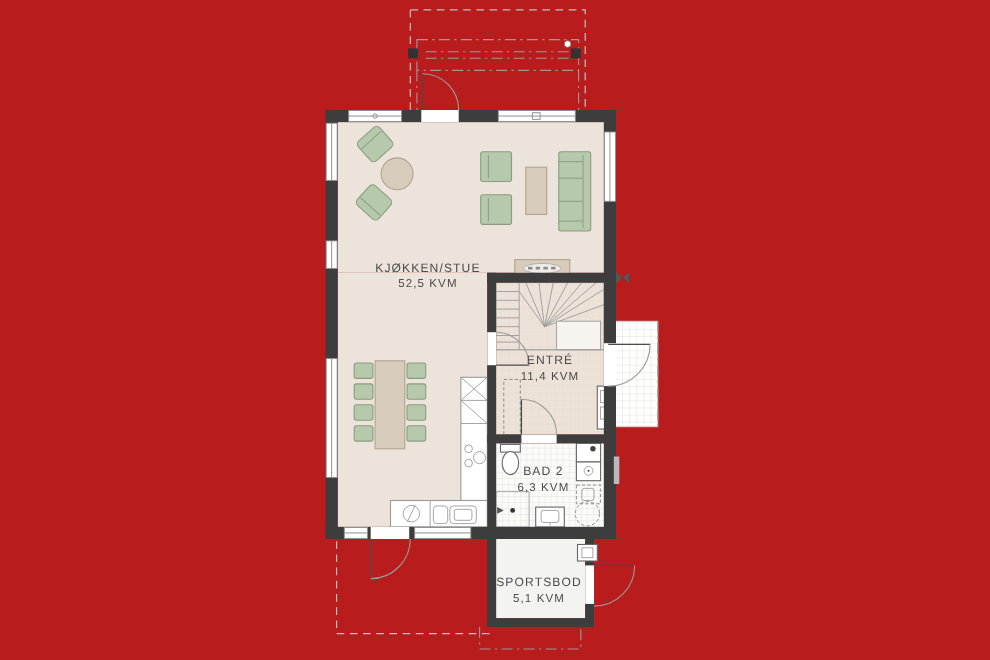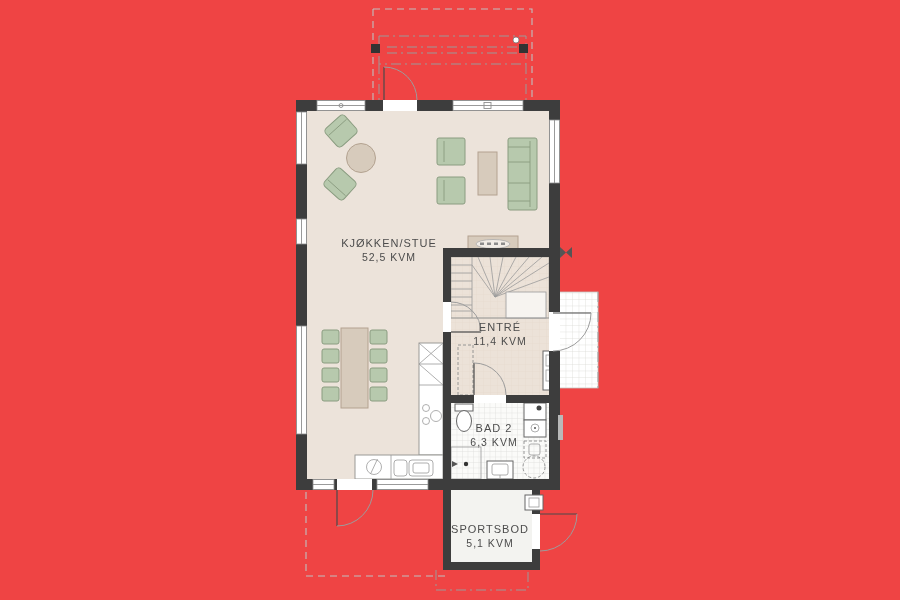--- a/index.html
+++ b/index.html
@@ -1,16 +1,16 @@
 <!DOCTYPE html>
 <html style="--wall: #3d3d3d; --floor-main: #ece3da; --floor-entre: #ece2d8; --floor-bath: #fbfbf9; --floor-storage: #f3f3f0; --furniture-green: #b7c9ad; --furniture-green-border: #8a9c80; --furniture-wood: #d7cbbc; --furniture-wood-border: #b3a290; --label-text: #4c4c4c;"><head>
 <meta charset="utf-8">
 <style>
   html,body{margin:0;padding:0;background:#fff;}
-  .stage{position:relative;width:900px;height:600px;background:#ef4444;overflow:hidden;
+  .stage{position:relative;width:900px;height:600px;background:#b91c1c;overflow:hidden;
          font-family:"Liberation Sans",sans-serif;}
   svg{display:block}
   .wall{fill:var(--wall,#3d3d3d);}
   .opening{fill:#fff;stroke:#8f8f8f;stroke-width:.8;}
   .winline{stroke:#8f8f8f;stroke-width:.9;fill:none;}
   .swing{stroke:#9c9c9c;stroke-width:1;fill:none;}
   .leaf{stroke:#4a4a4a;stroke-width:1.2;fill:none;}
   .green{fill:var(--furniture-green,#b7c9ad);stroke:var(--furniture-green-border,#8a9c80);stroke-width:1;}
   .greenline{stroke:var(--furniture-green-border,#8a9c80);stroke-width:.9;fill:none;}
   .wood{fill:var(--furniture-wood,#d7cbbc);stroke:var(--furniture-wood-border,#b3a290);stroke-width:1;}

